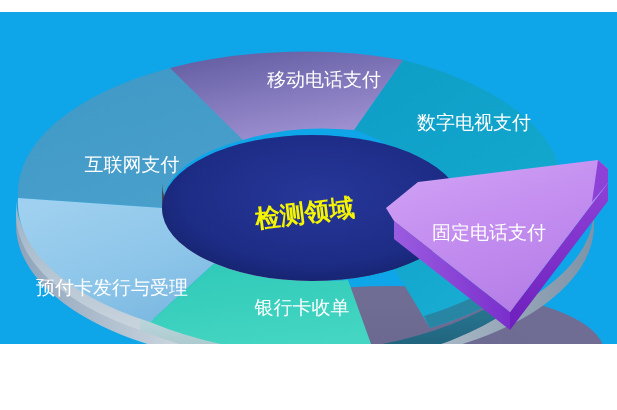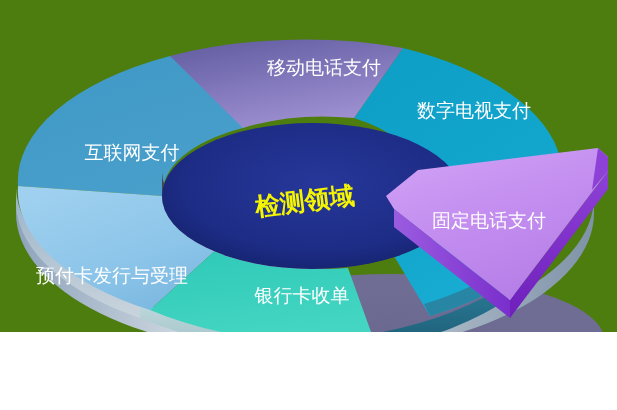--- a/index.html
+++ b/index.html
@@ -8,21 +8,22 @@
     background: #ffffff;
   }
   body {
     font-family: "Liberation Sans", "DejaVu Sans", sans-serif;
   }
   #stage {
     position: relative;
     width: 617px;
     height: 332px;
     overflow: hidden;
-    background: #4d7c0f;
+    background: #0ea5e9;
+    margin-top: 12px;
   }
   #donut-svg {
     position: absolute;
     left: 0;
     top: 0;
     width: 617px;
     height: 410px;
   }
   .seg-label {
     font-family: "Liberation Sans", "DejaVu Sans", sans-serif;

